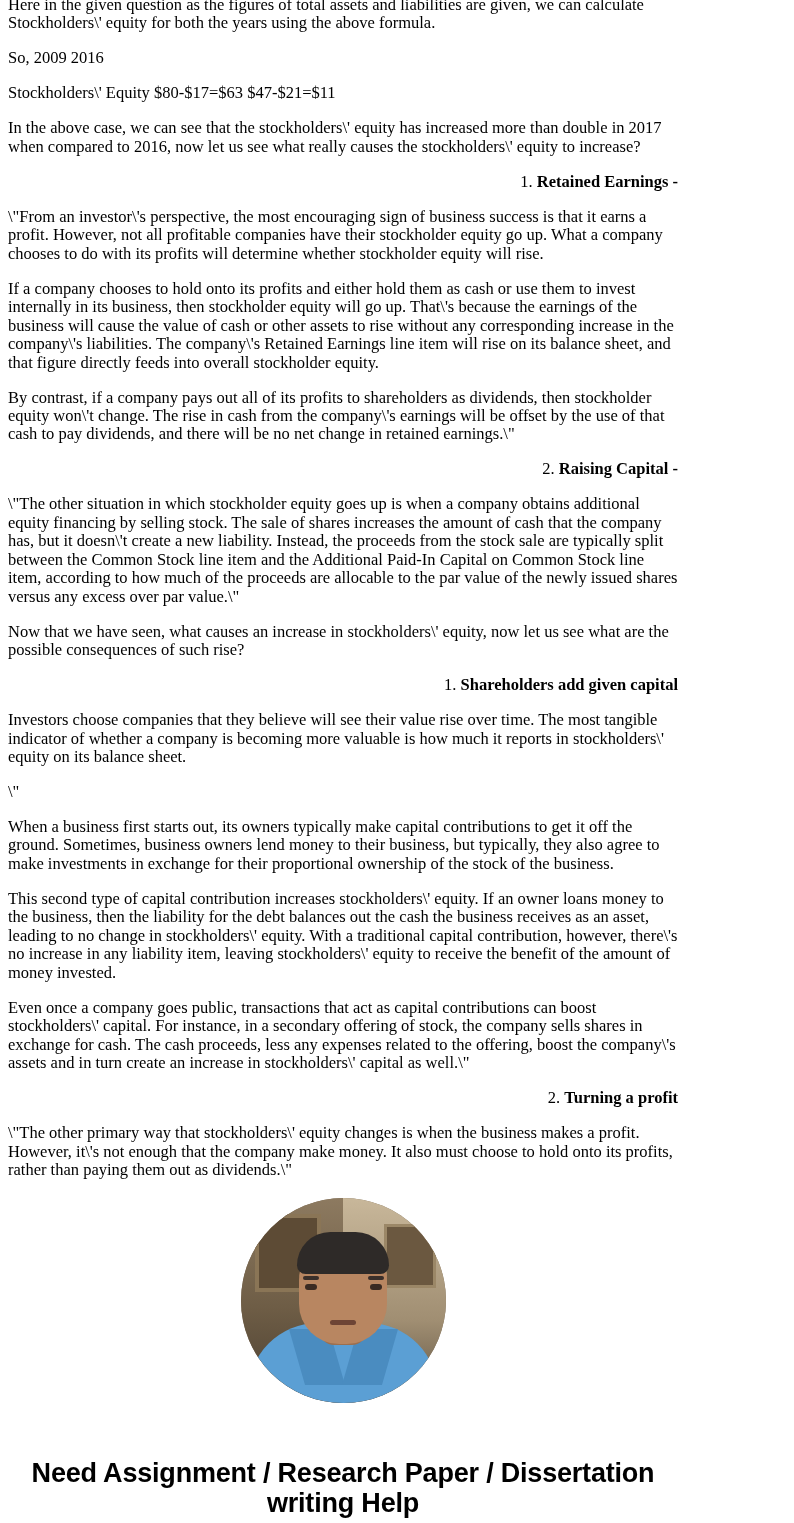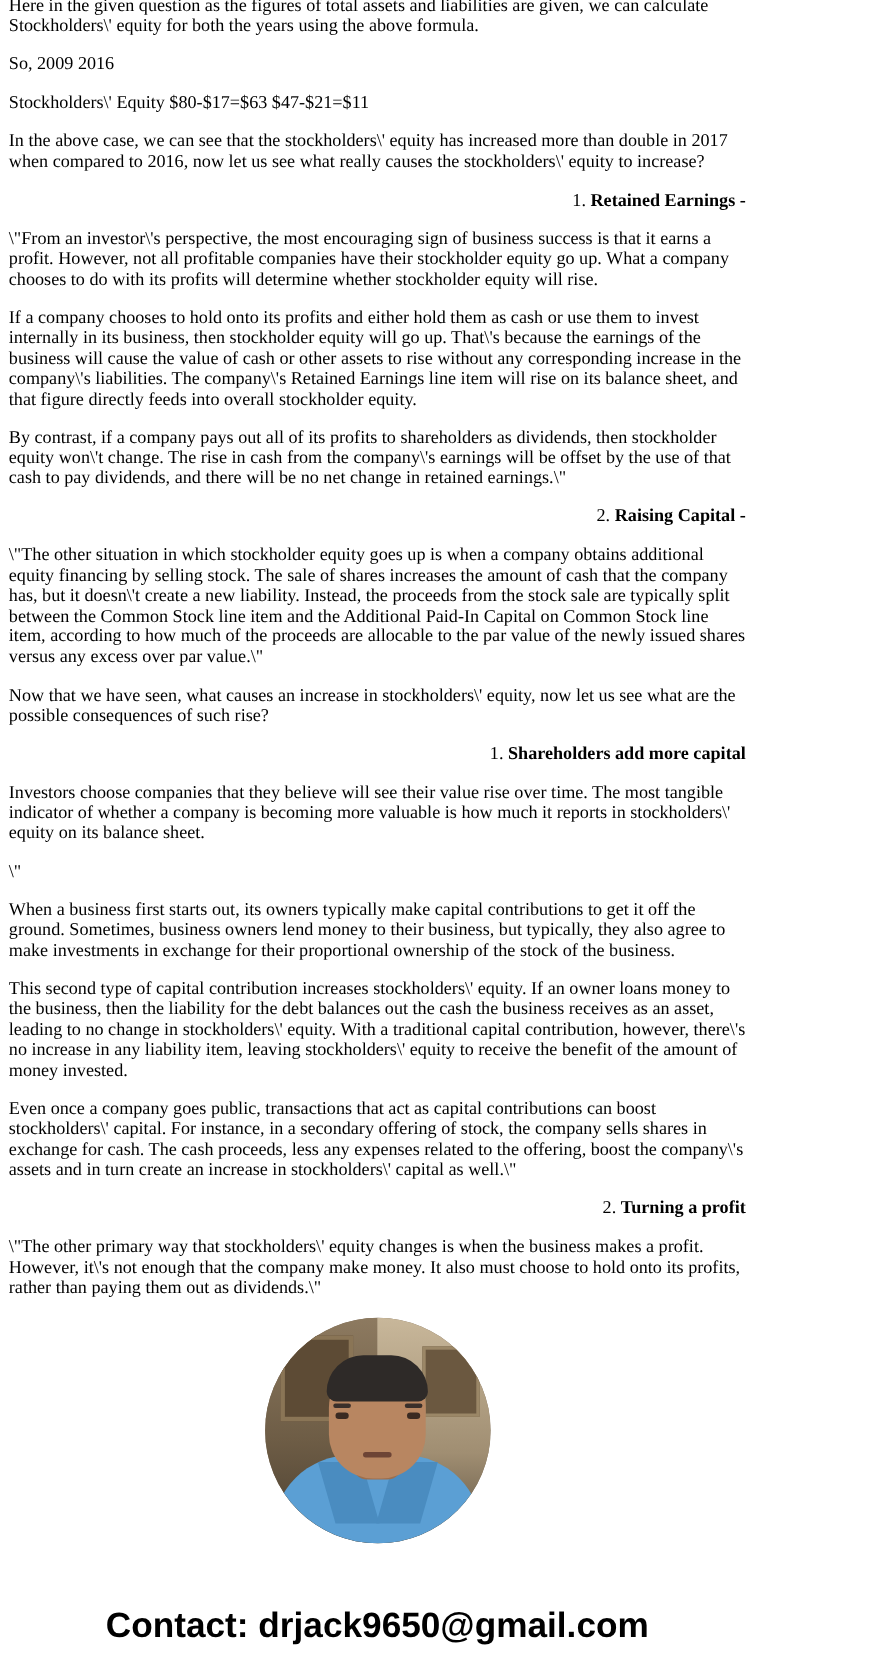--- a/index.html
+++ b/index.html
@@ -217,21 +217,21 @@
       <b>Raising Capital -</b>
     </li>
   </ul>
 
   <p class="para">\"The other situation in which stockholder equity goes up is when a company obtains additional equity financing by selling stock. The sale of shares increases the amount of cash that the company has, but it doesn\'t create a new liability. Instead, the proceeds from the stock sale are typically split between the Common Stock line item and the Additional Paid-In Capital on Common Stock line item, according to how much of the proceeds are allocable to the par value of the newly issued shares versus any excess over par value.\"</p>
   <p class="para">Now that we have seen, what causes an increase in stockholders\' equity, now let us see what are the possible consequences of such rise?</p>
 
   <ul class="numlist">
     <li>
       <span class="marker">1.</span>
-      <b>Shareholders add more capital</b>
+      <b>Shareholders add given capital</b>
     </li>
   </ul>
 
   <p class="para">Investors choose companies that they believe will see their value rise over time. The most tangible indicator of whether a company is becoming more valuable is how much it reports in stockholders\' equity on its balance sheet.</p>
   <p class="para">\"</p>
   <p class="para">When a business first starts out, its owners typically make capital contributions to get it off the ground. Sometimes, business owners lend money to their business, but typically, they also agree to make investments in exchange for their proportional ownership of the stock of the business.</p>
   <p class="para">This second type of capital contribution increases stockholders\' equity. If an owner loans money to the business, then the liability for the debt balances out the cash the business receives as an asset, leading to no change in stockholders\' equity. With a traditional capital contribution, however, there\'s no increase in any liability item, leaving stockholders\' equity to receive the benefit of the amount of money invested.</p>
   <p class="para">Even once a company goes public, transactions that act as capital contributions can boost stockholders\' capital. For instance, in a secondary offering of stock, the company sells shares in exchange for cash. The cash proceeds, less any expenses related to the offering, boost the company\'s assets and in turn create an increase in stockholders\' capital as well.\"</p>
 
   <ul class="numlist">
@@ -257,16 +257,17 @@
       <div class="hair"></div>
       <div class="brow-l"></div>
       <div class="brow-r"></div>
       <div class="eye-l"></div>
       <div class="eye-r"></div>
       <div class="mouth"></div>
     </div>
   </div>
 
   <div class="cta">
+    <div class="line1">Need Assignment / Research Paper / Dissertation writing Help</div>
     <div class="line2">Contact: drjack9650@gmail.com</div>
   </div>
 
 </div>
 
 </body></html>

